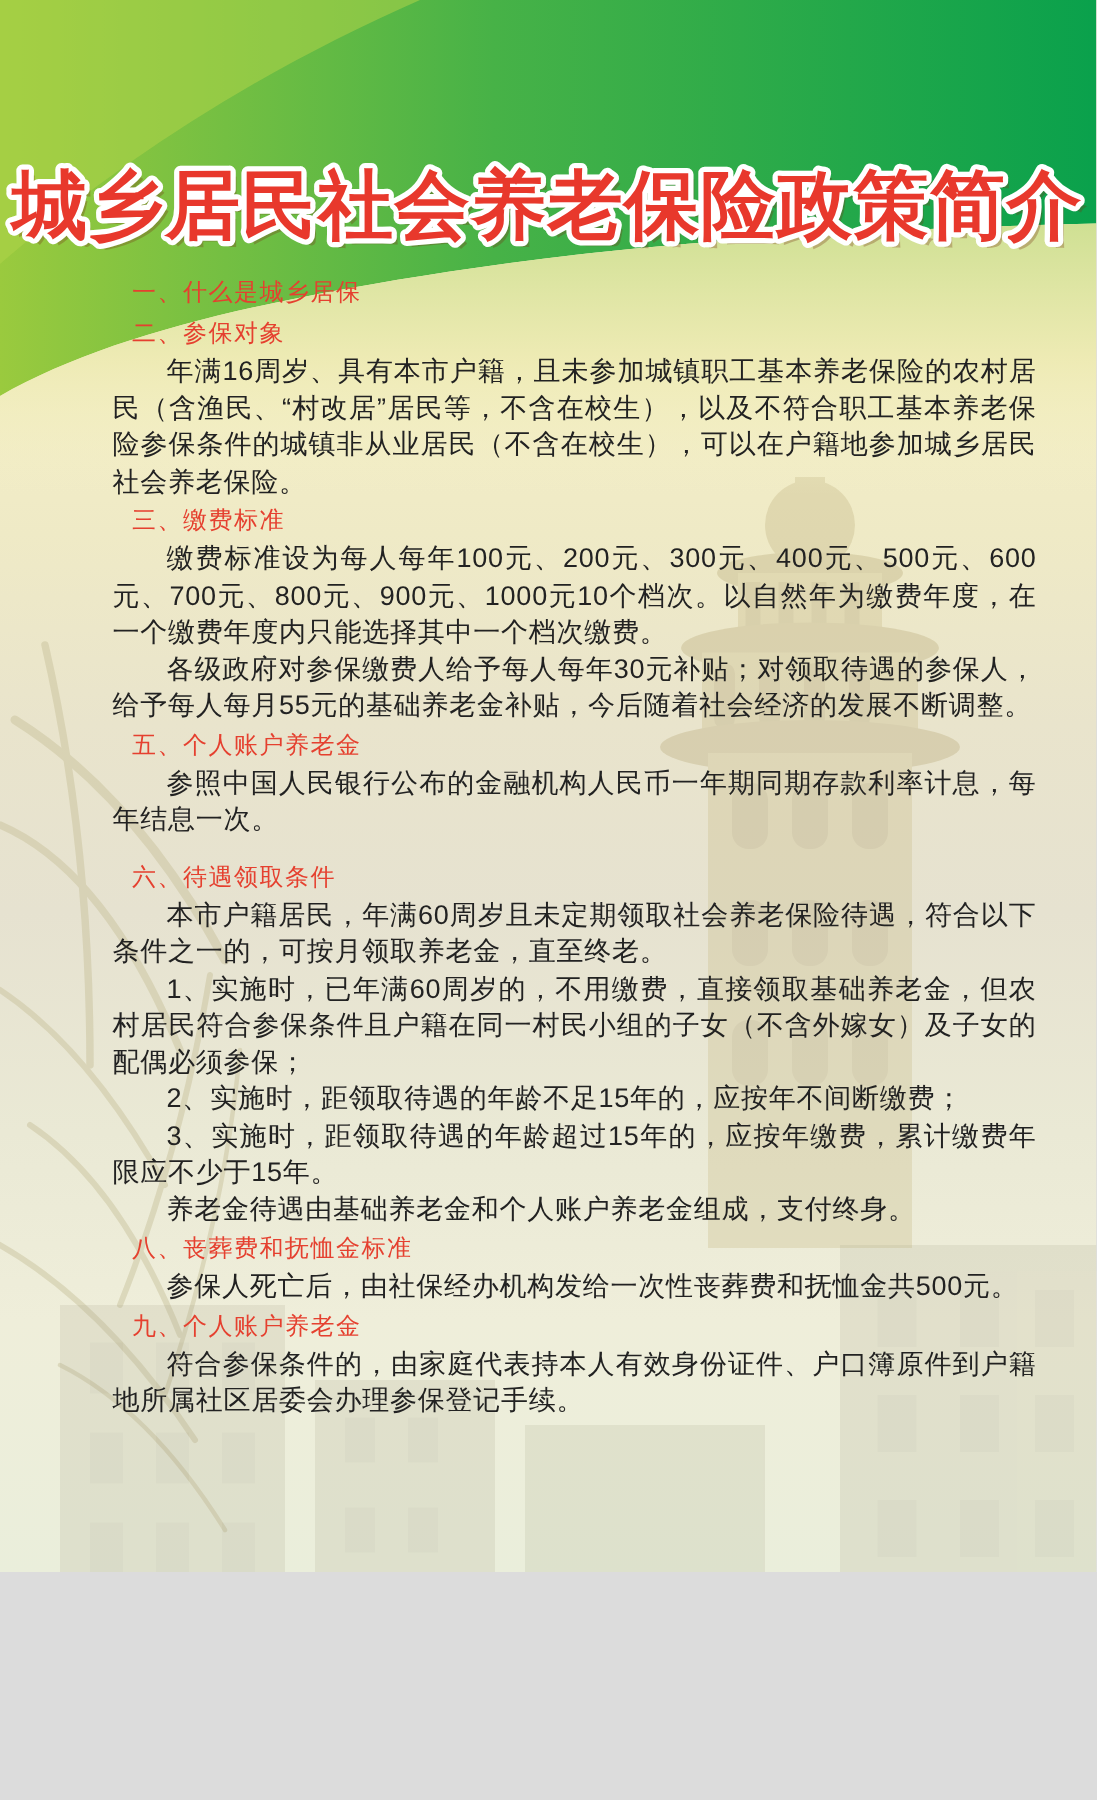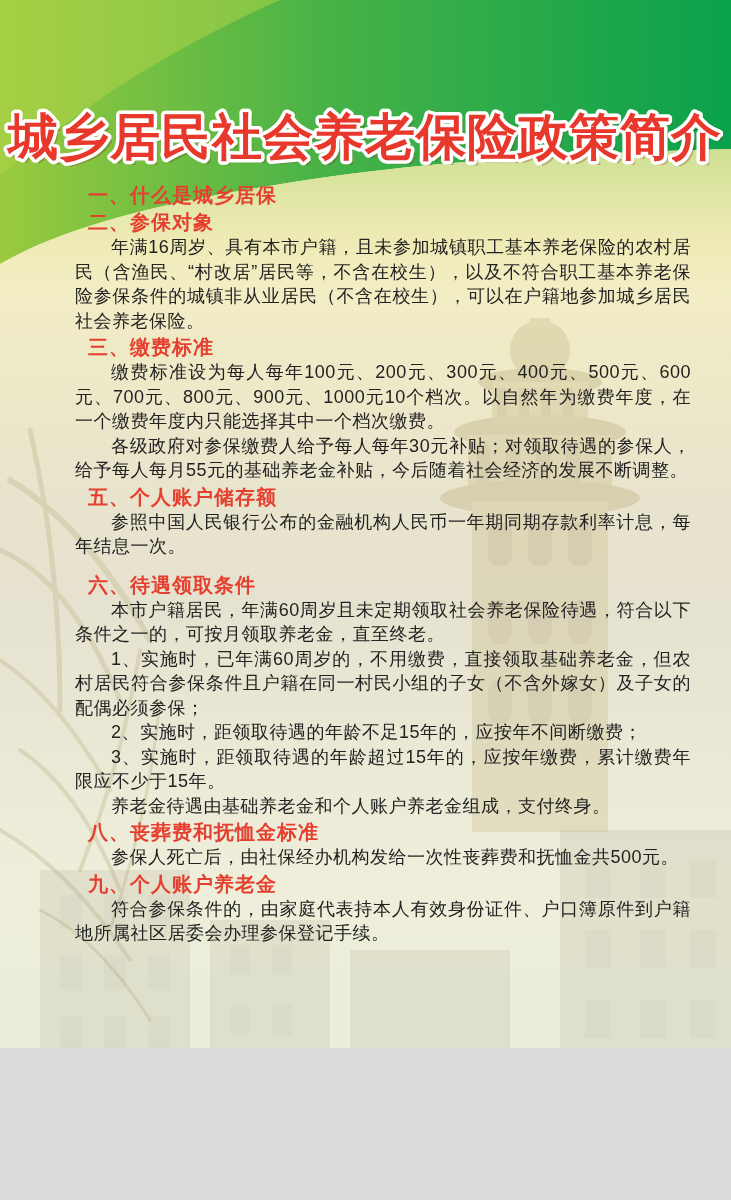--- a/index.html
+++ b/index.html
@@ -18,21 +18,21 @@
   .title-svg { position:absolute; top:78px; left:0; z-index:4; pointer-events:none; }
   .title-svg text {
     font-family:"Liberation Sans","DejaVu Sans",sans-serif;
     font-weight:bold; font-size:50px; letter-spacing:1px;
   }
   
   .watermark { position:absolute; top:230px; left:0; z-index:1; pointer-events:none; }
   
   .content { position:absolute; top:181px; left:75px; width:616px; z-index:3; }
   .sec-heading {
-    color:#e5402f; font-size:20px; line-height:25px; font-weight:bold;
+    color:#e5402f; font-size:16px; line-height:25px; font-weight:normal;
     margin:2px 0 0 0; padding-left:13px; letter-spacing:1px;
   }
   .sec-para {
     color:#222222; font-size:18px; line-height:24.5px; margin:0;
     text-indent:2em; text-align:justify; letter-spacing:0.5px;
   }
   .gap-before { margin-top:14px; }
   
   .footer {
     position:absolute; top:1092px; right:28px; width:360px; z-index:3;
@@ -165,21 +165,21 @@
     <div class="section">
       <div class="sec-heading">三、缴费标准</div>
       <p class="sec-para">缴费标准设为每人每年100元、200元、300元、400元、500元、600元、700元、800元、900元、1000元10个档次。以自然年为缴费年度，在一个缴费年度内只能选择其中一个档次缴费。</p>
     </div>
 
     <div class="section">
       <p class="sec-para">各级政府对参保缴费人给予每人每年30元补贴；对领取待遇的参保人，给予每人每月55元的基础养老金补贴，今后随着社会经济的发展不断调整。</p>
     </div>
 
     <div class="section">
-      <div class="sec-heading">五、个人账户储存额</div>
+      <div class="sec-heading">五、个人账户养老金</div>
       <p class="sec-para">参照中国人民银行公布的金融机构人民币一年期同期存款利率计息，每年结息一次。</p>
     </div>
 
     <div class="section gap-before">
       <div class="sec-heading">六、待遇领取条件</div>
       <p class="sec-para">本市户籍居民，年满60周岁且未定期领取社会养老保险待遇，符合以下条件之一的，可按月领取养老金，直至终老。</p>
       <p class="sec-para">1、实施时，已年满60周岁的，不用缴费，直接领取基础养老金，但农村居民符合参保条件且户籍在同一村民小组的子女（不含外嫁女）及子女的配偶必须参保；</p>
       <p class="sec-para">2、实施时，距领取待遇的年龄不足15年的，应按年不间断缴费；</p>
       <p class="sec-para">3、实施时，距领取待遇的年龄超过15年的，应按年缴费，累计缴费年限应不少于15年。</p>
     </div>

